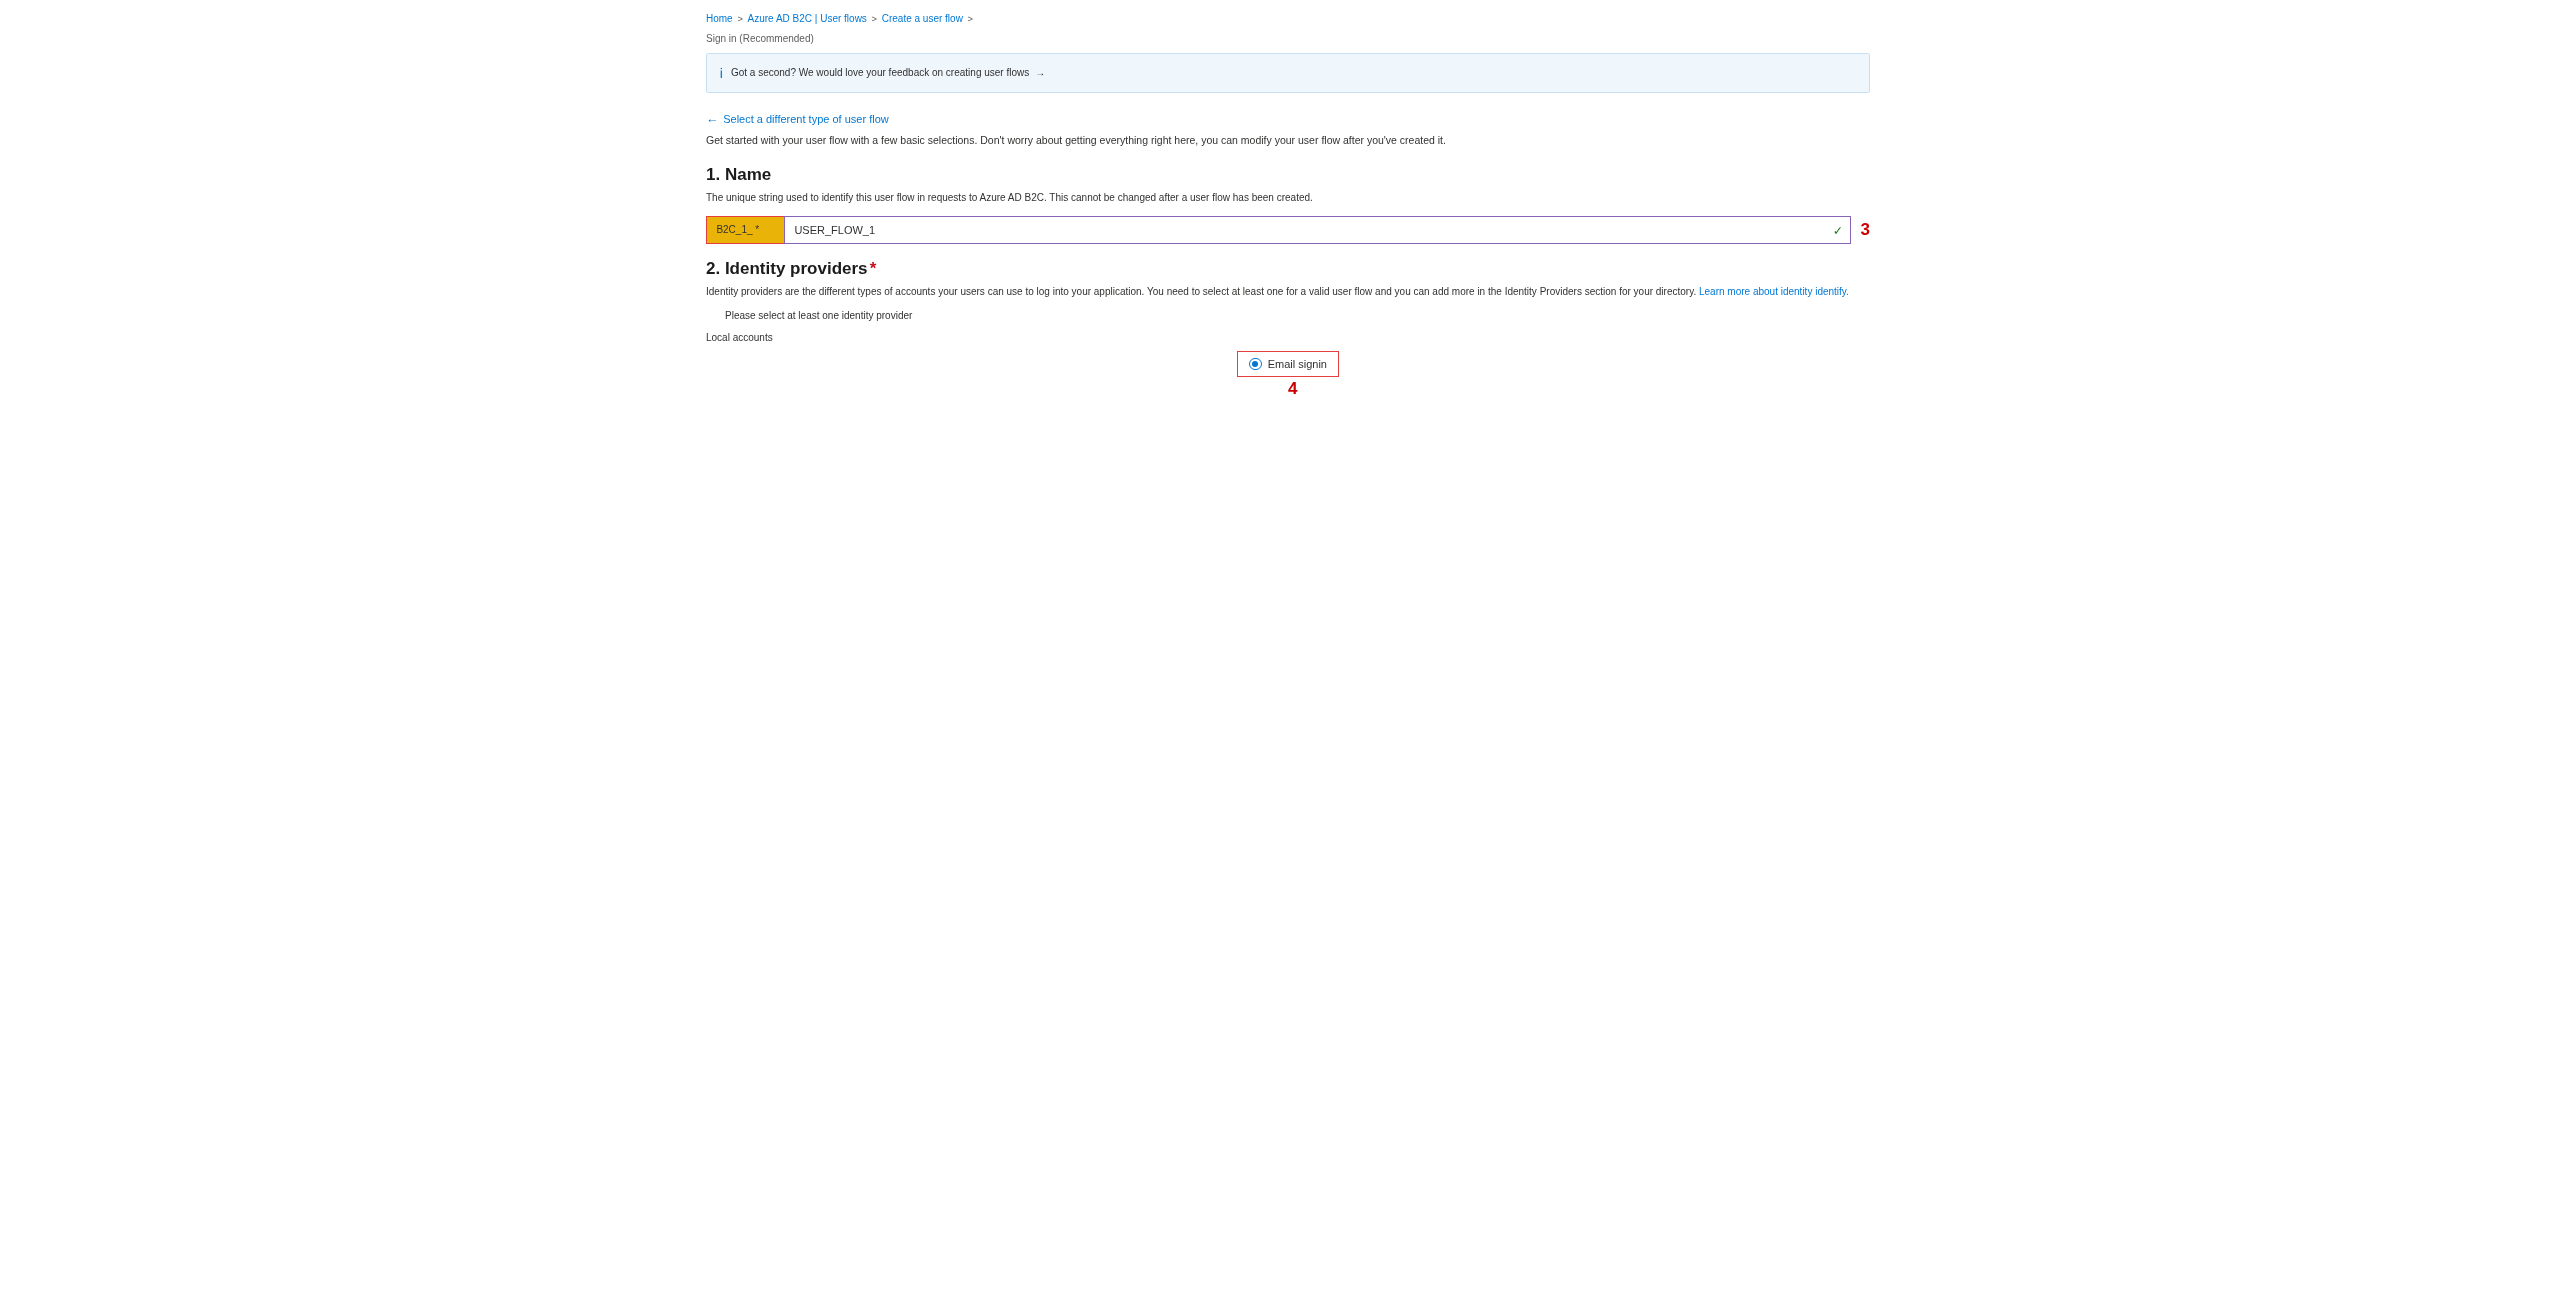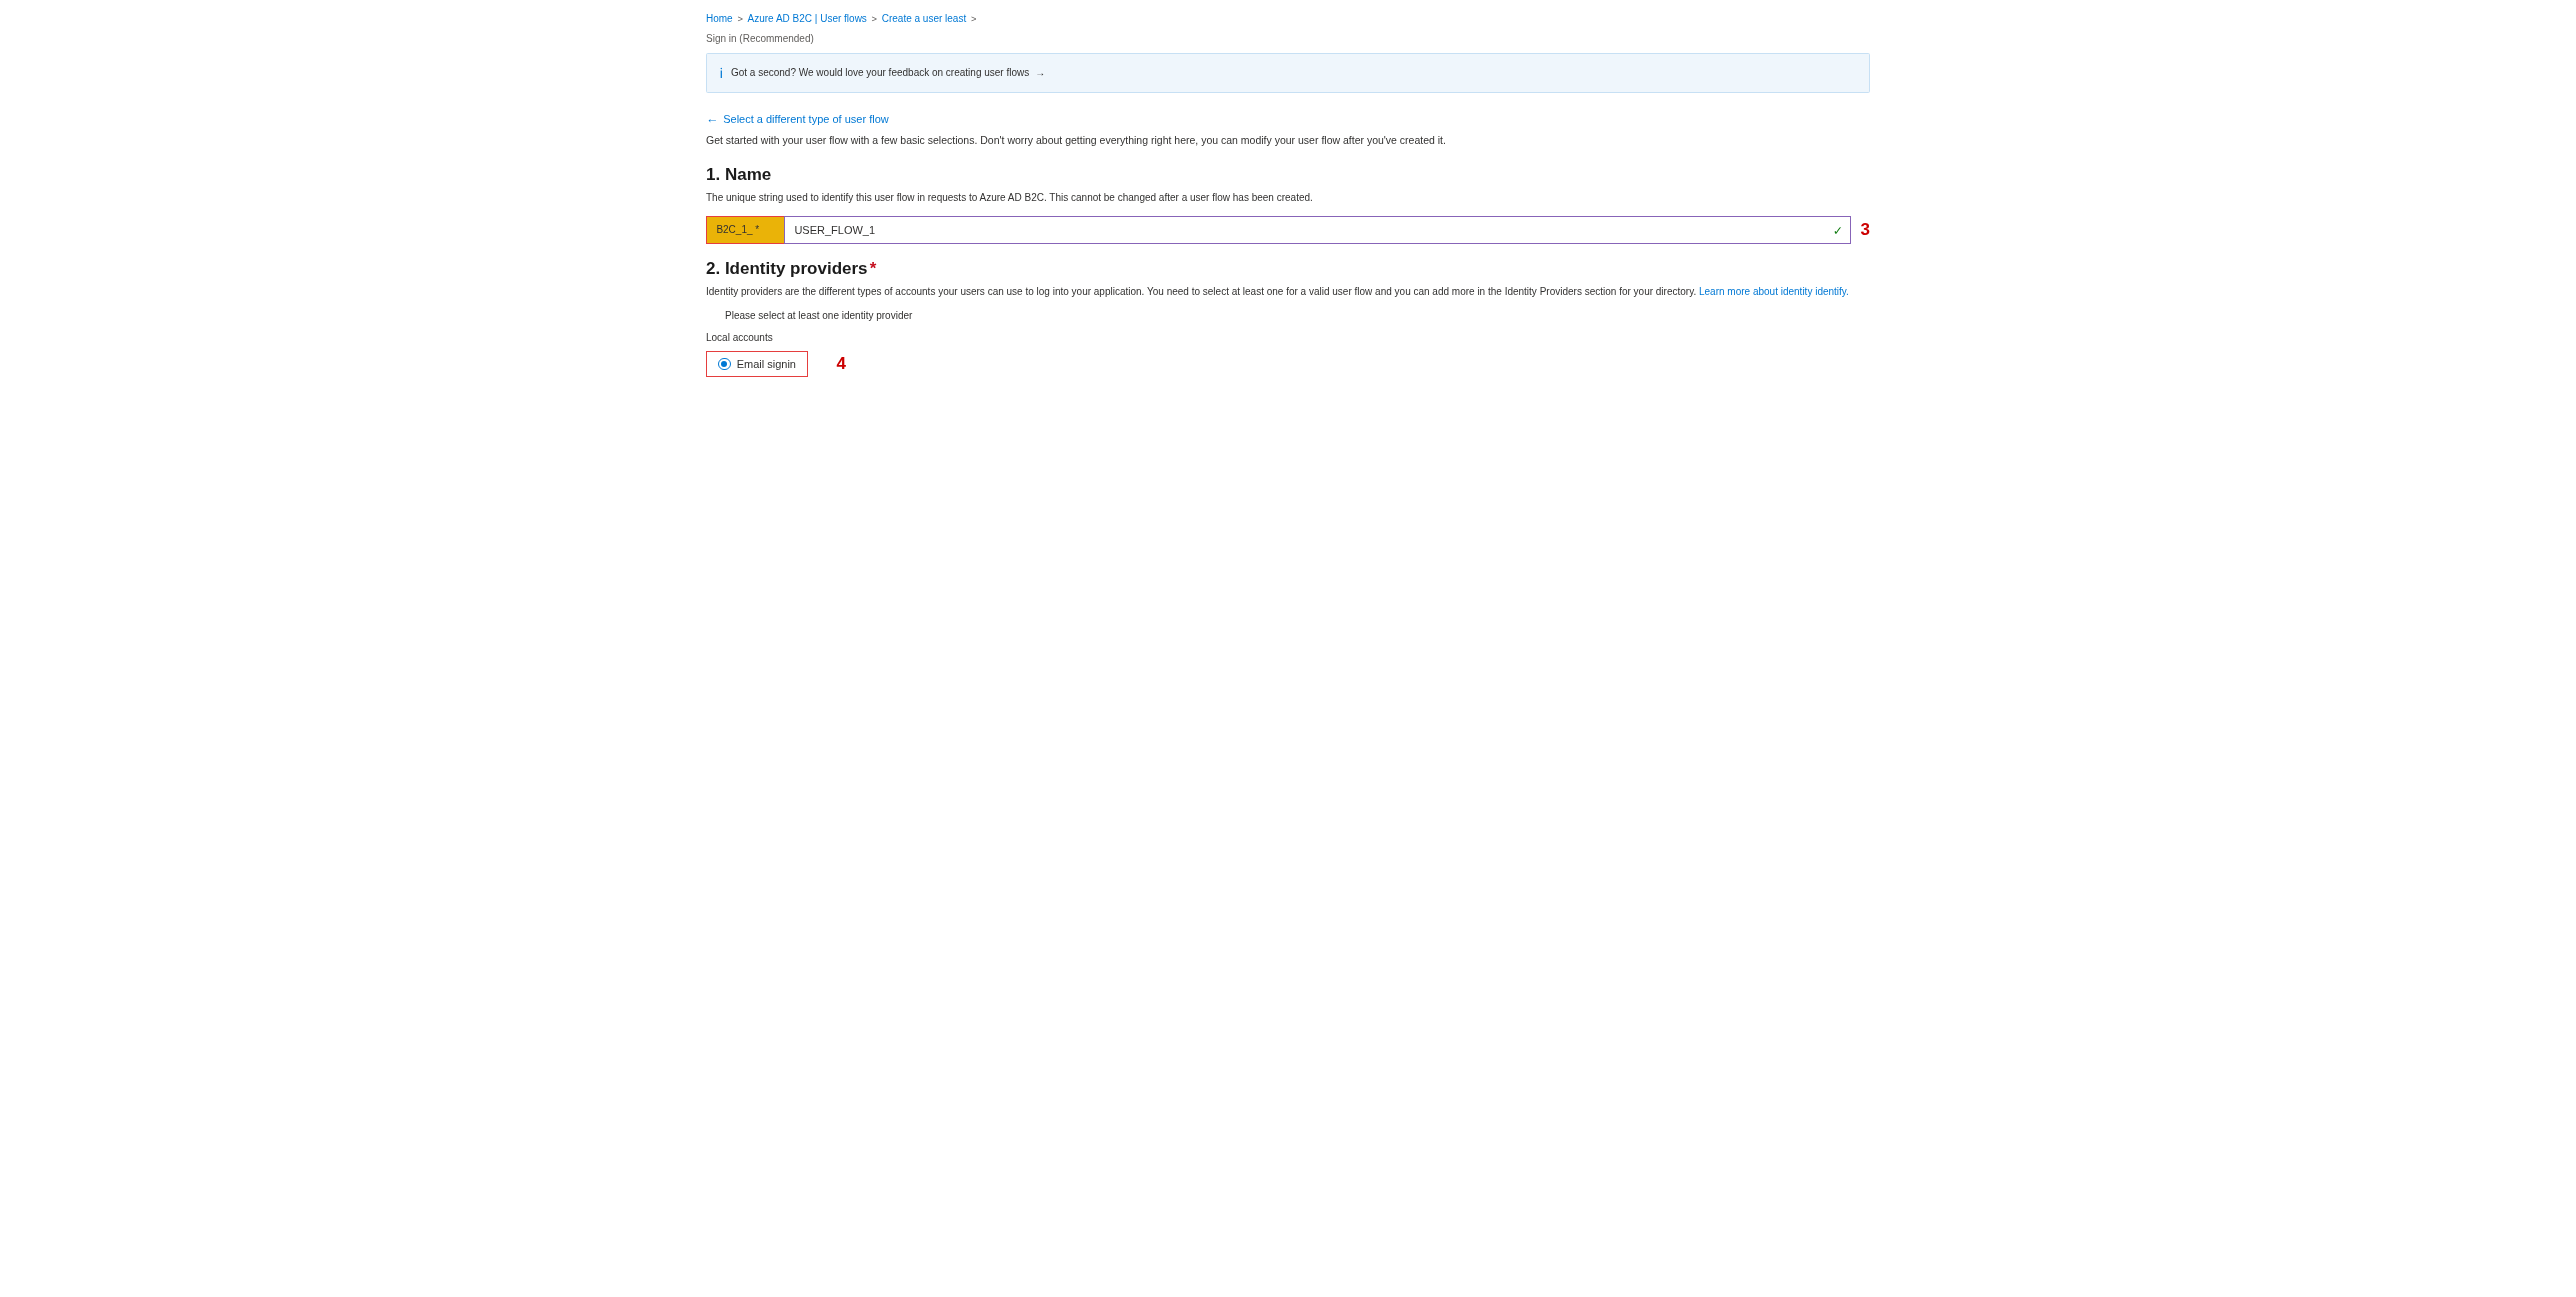--- a/index.html
+++ b/index.html
@@ -198,21 +198,22 @@
     }
     .local-accounts-label {
       font-size: 10px;
       color: #323130;
       font-weight: 400;
       margin-bottom: 7.8px;
     }
     .radio-option-wrapper {
       display: flex;
       align-items: center;
-      gap: 19px;
+      gap: 2px;
+      flex-direction: column;
     }
     .radio-box {
       border: 1.6px solid #e53e3e;
       padding: 6.2px 11px;
       display: flex;
       align-items: center;
       gap: 6.2px;
       cursor: pointer;
       border-radius: 0;
     }
@@ -247,21 +248,21 @@
 </head>
 <body>
 
 <div class="page-wrapper">
 
   <div class="breadcrumb">
     <a>Home</a>
     <span class="sep">&gt;</span>
     <a>Azure AD B2C | User flows</a>
     <span class="sep">&gt;</span>
-    <a>Create a user least</a>
+    <a>Create a user flow</a>
     <span class="sep">&gt;</span>
   </div>
 
 
   <div class="subtitle">Sign in (Recommended)</div>
 
   <div class="info-banner">
     <span class="info-icon">ℹ</span>
     <span class="info-banner-text">
       <span>Got a second? We would love your feedback on creating user flows</span>

